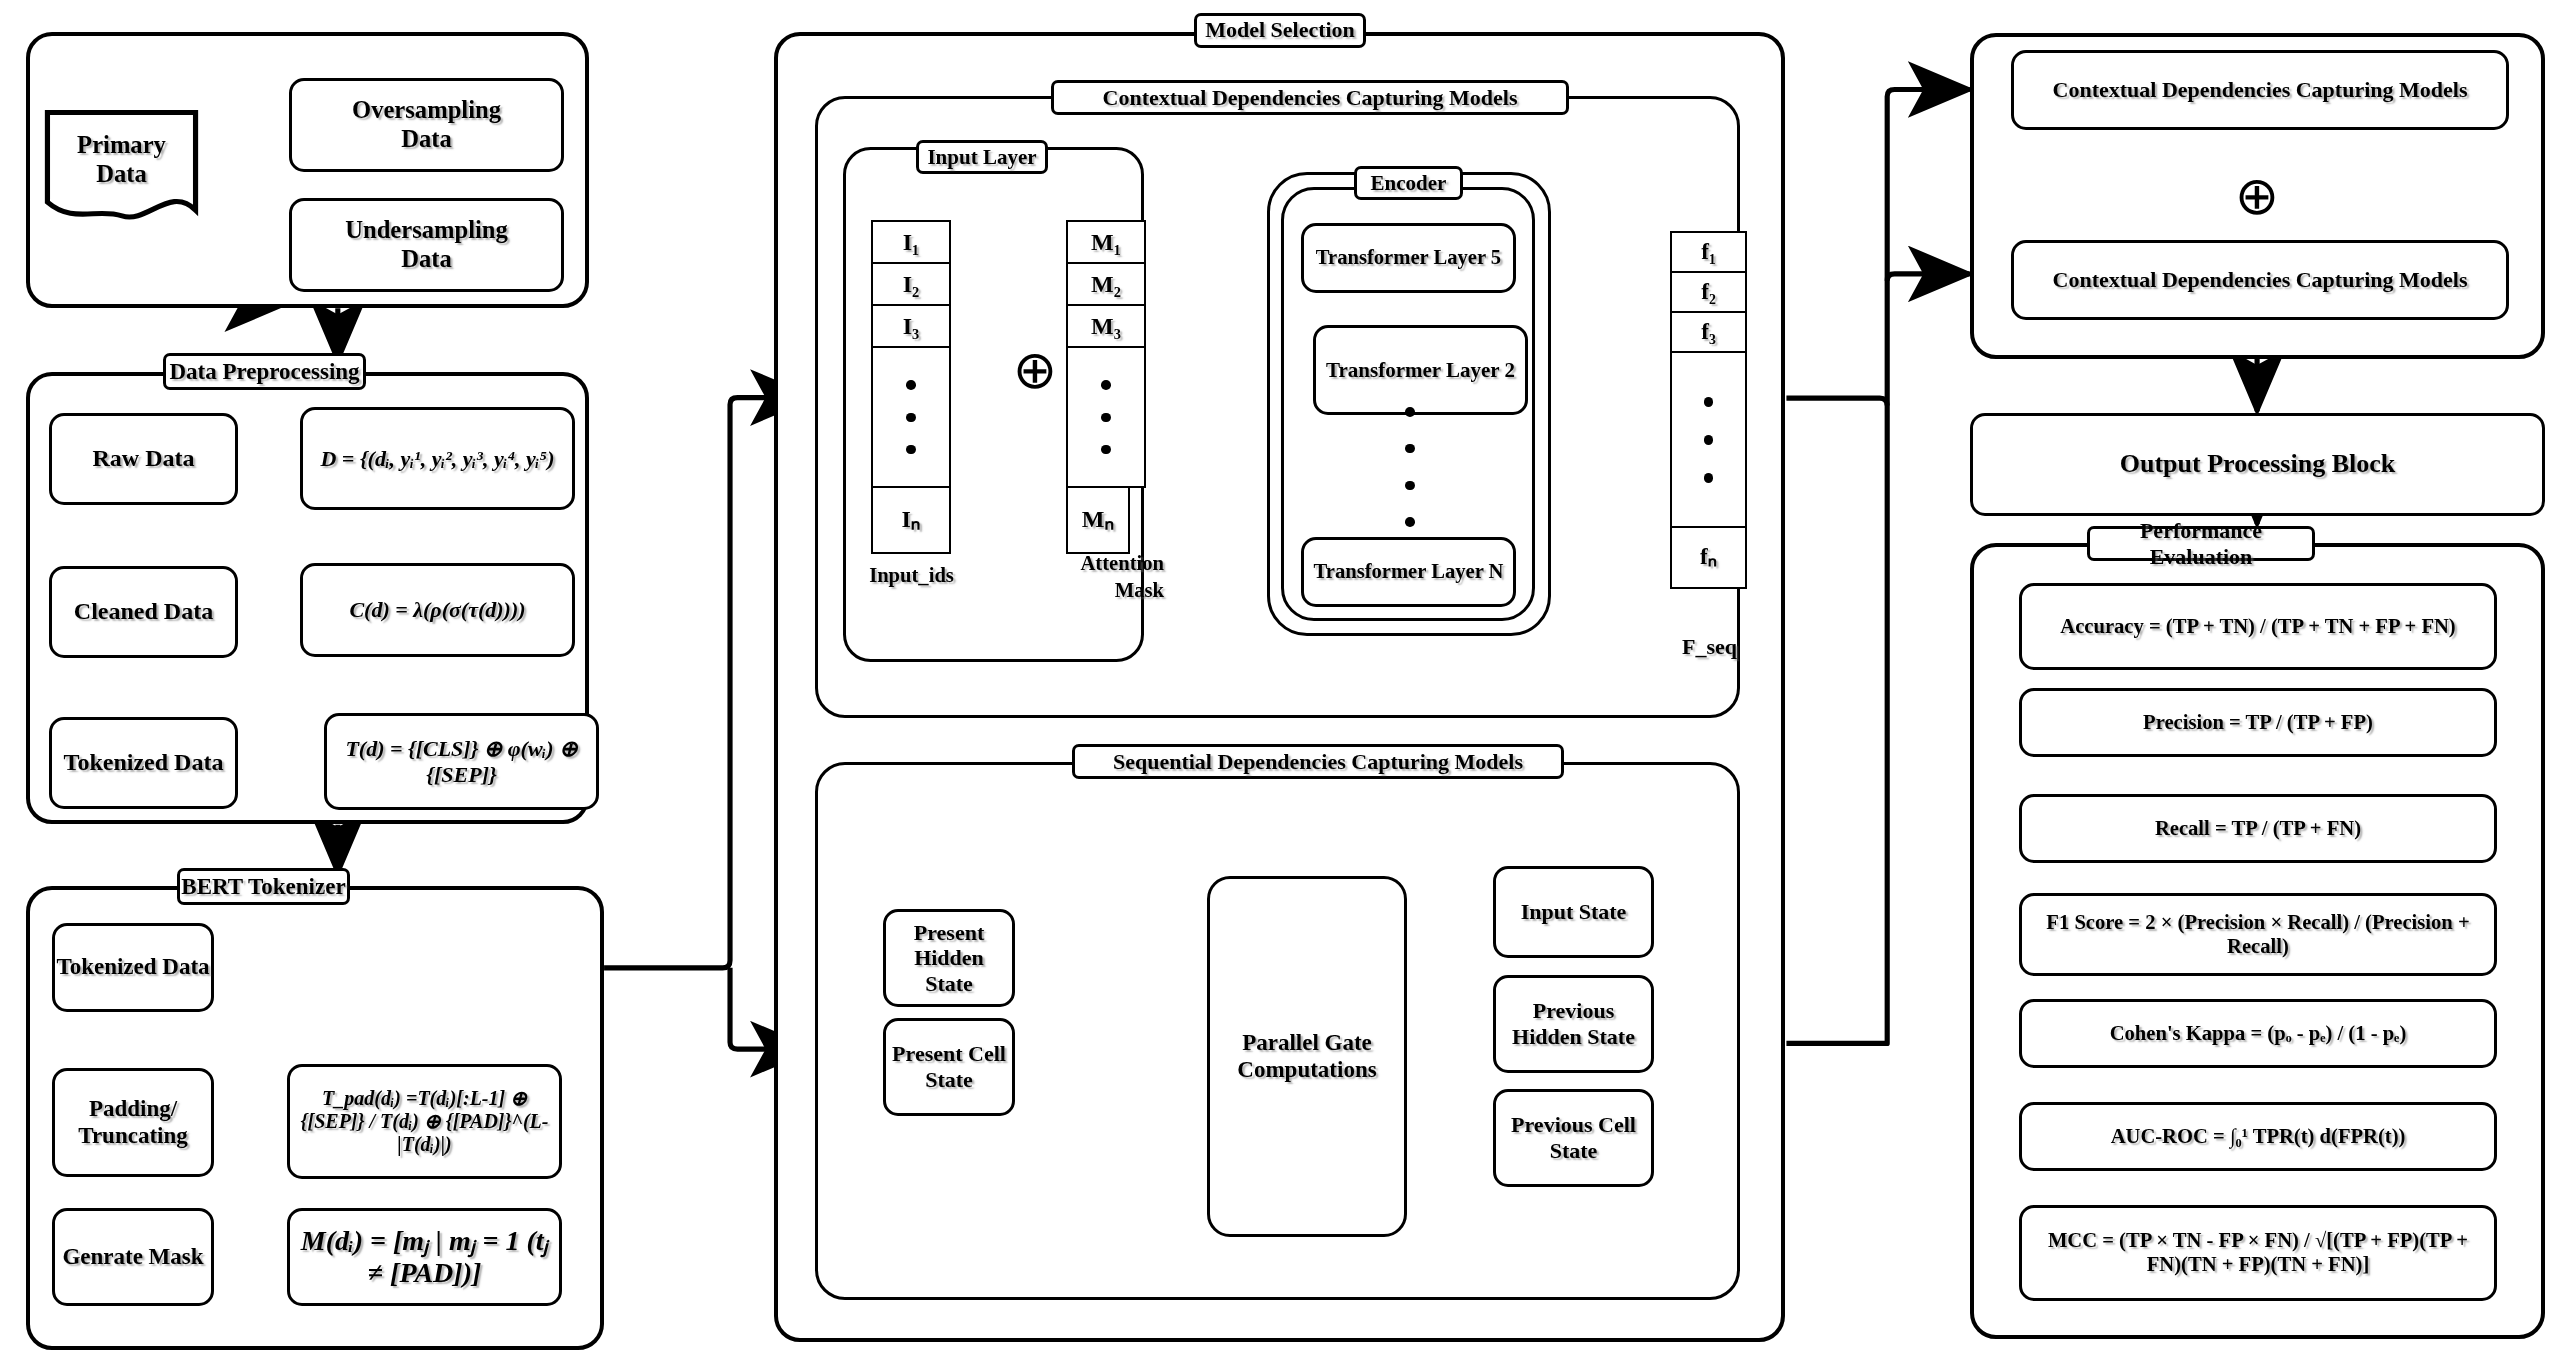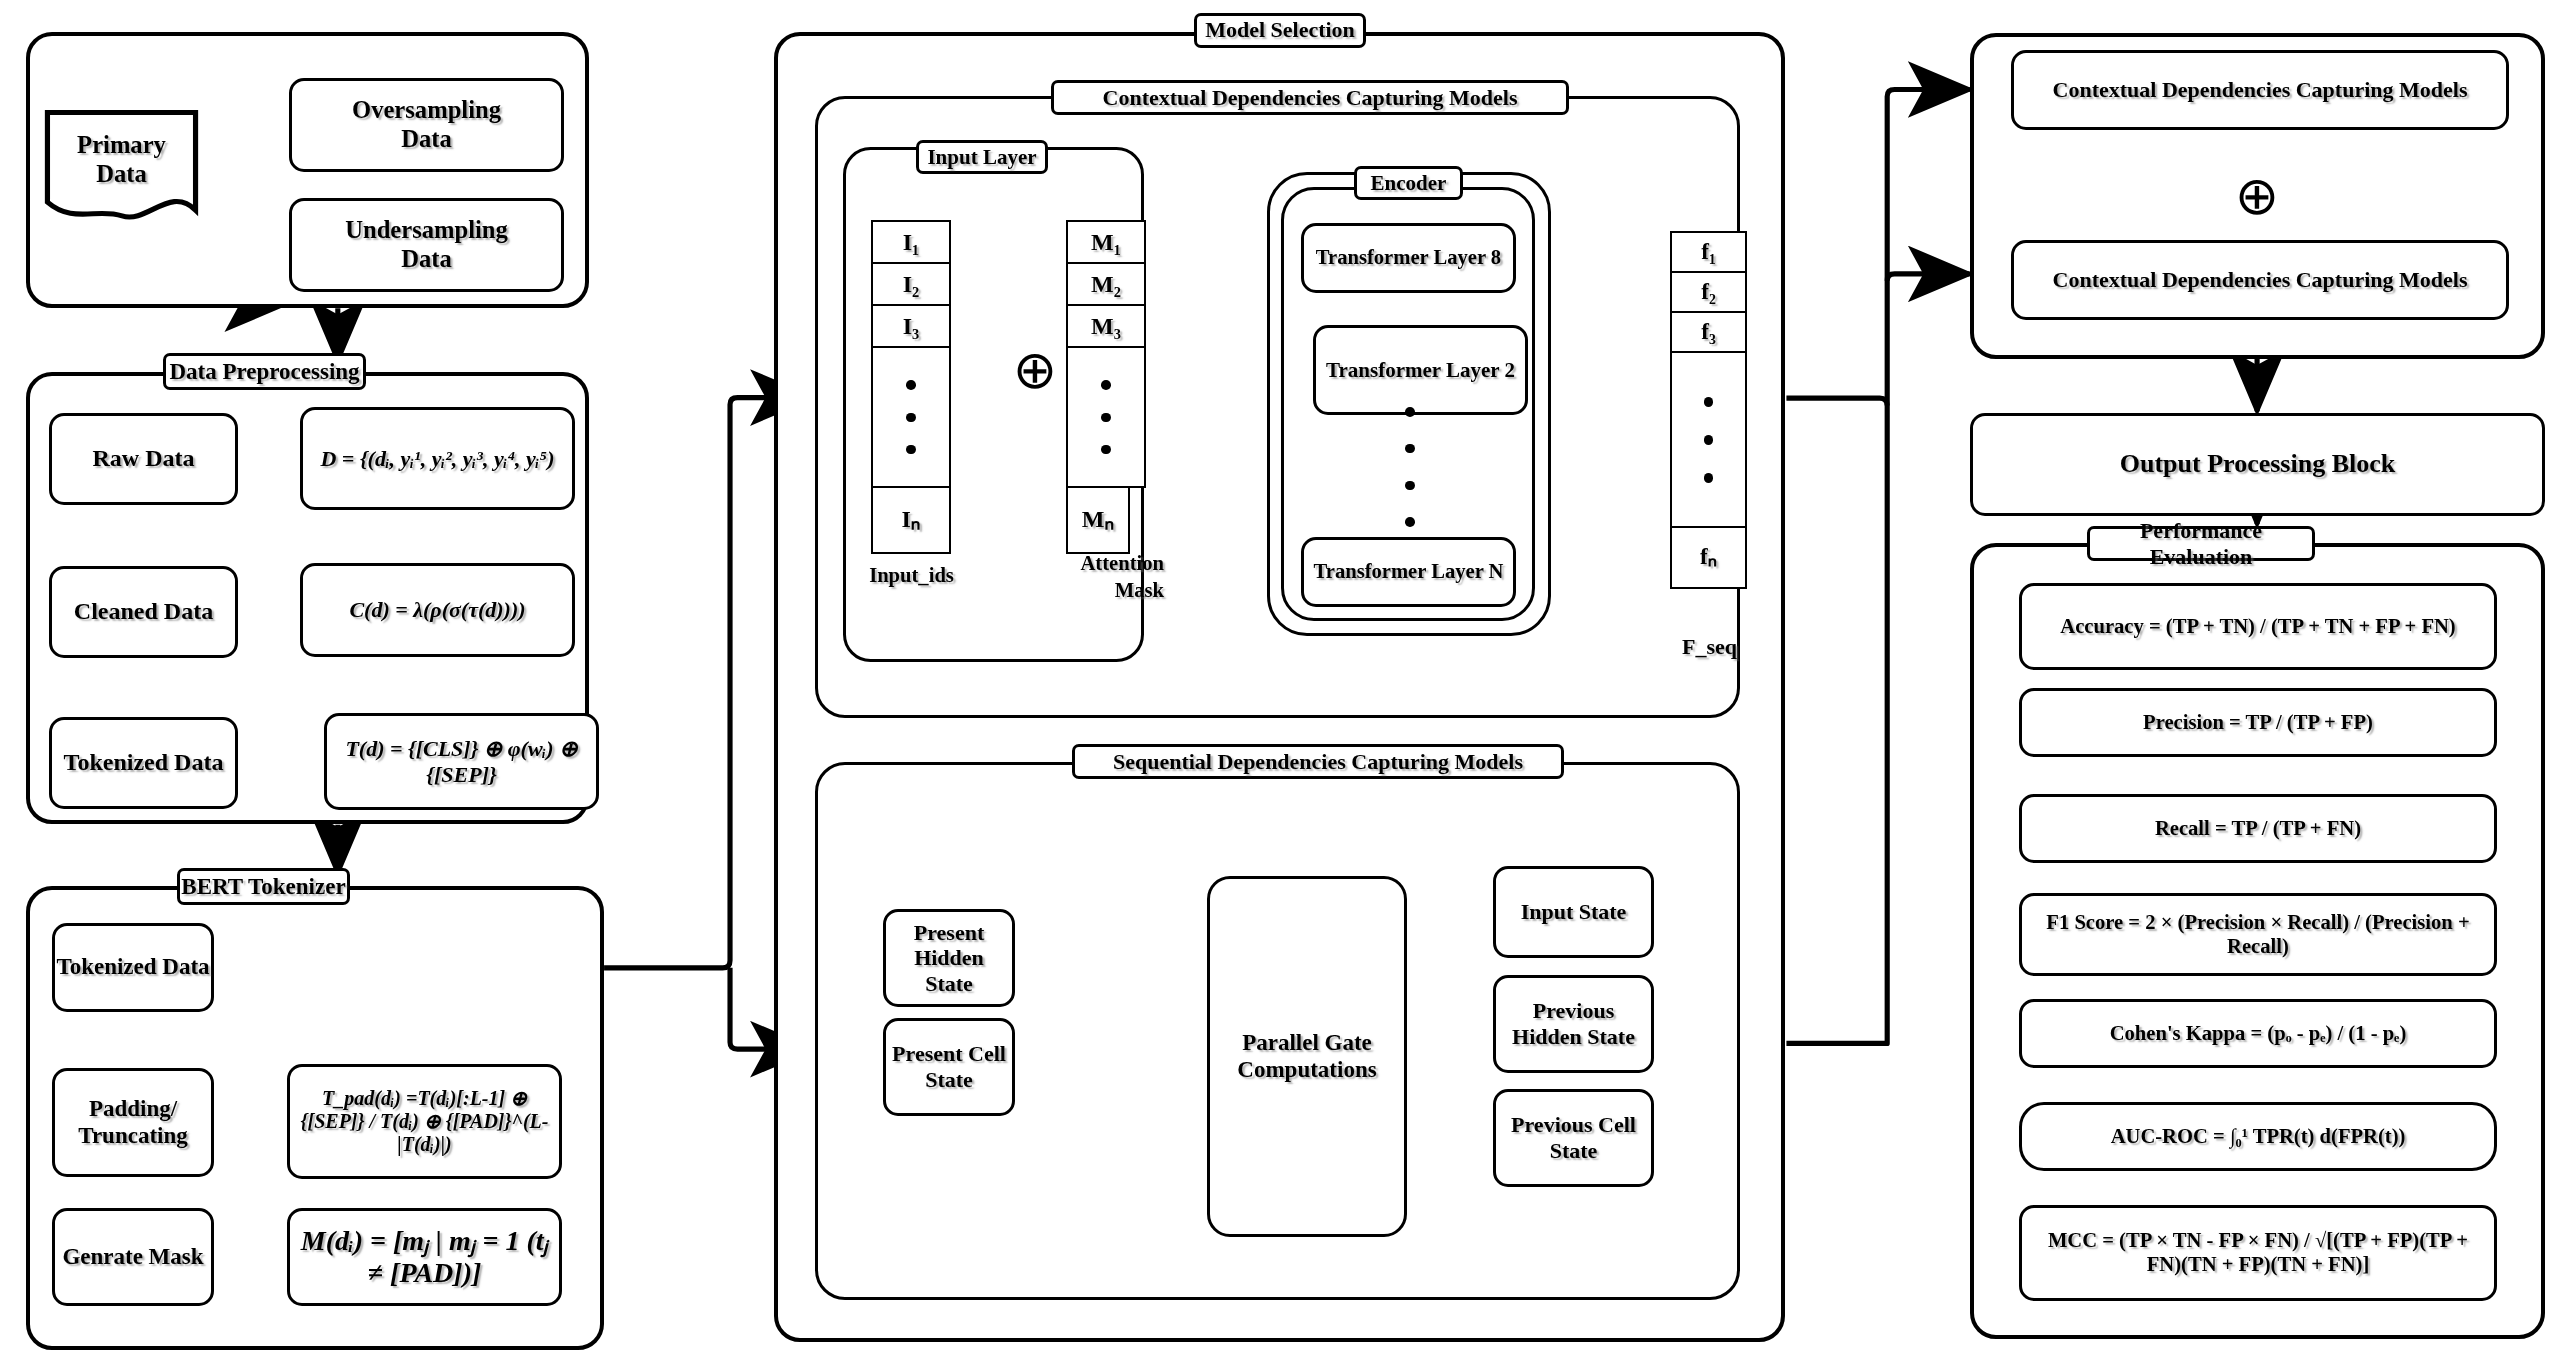--- a/index.html
+++ b/index.html
@@ -180,21 +180,21 @@
     <div class="node sq" style="position:relative;left:0;top:-11.5px;width:64px;height:68px;font-size:24px;">Mₙ</div>
   </div>
   <div style="position:absolute;left:1049px;top:550px;width:115px;text-align:right;
               font-size:20.6px;font-weight:bold;line-height:1.3;
               text-shadow:2.3px 2.3px 1.7px rgba(120,120,120,.5);">Attention Mask</div>
 
   <div class="panel panel-thin" style="left:1267px;top:172px;width:284px;height:464px;border-radius:40px;"></div>
   <div class="panel panel-thin" style="left:1281px;top:187px;width:254px;height:434px;border-radius:33px;"></div>
   <div class="tab" style="left:1354px;top:166px;width:109px;height:34px;font-size:21px;">Encoder</div>
 
-  <div class="node rnd" style="left:1301px;top:223px;width:215px;height:70px;font-size:20.6px;">Transformer Layer 8</div>
+  <div class="node rnd" style="left:1301px;top:223px;width:215px;height:70px;font-size:20.6px;">Transformer Layer 5</div>
   <div class="node rnd" style="left:1301px;top:325px;width:215px;height:90px;font-size:21px;margin-left:12px;">Transformer Layer 2</div>
   <div class="dots" style="left:1404px;top:407px;width:11.5px;height:120px;">
     <span class="dot"></span>
       <span class="dot"></span>
       <span class="dot"></span>
       <span class="dot"></span>
   </div>
   <div class="node rnd" style="left:1301px;top:537px;width:215px;height:70px;font-size:20.6px;">Transformer Layer N</div>
 
   <div style="position:absolute;left:1670px;top:223px;margin-top:8px;">
@@ -235,17 +235,17 @@
   <div class="node rnd" style="left:1970px;top:413px;width:575px;height:103px;font-size:26px;">Output Processing Block</div>
 
   <div class="panel" style="left:1970px;top:543px;width:575px;height:796px;"></div>
   <div class="tab" style="left:2087px;top:526px;width:228px;height:35px;font-size:22px;">Performance Evaluation</div>
 
   <div class="node rnd" style="left:2019px;top:583px;width:478px;height:87px;font-size:20.6px;padding:0 11.5px;">Accuracy = (TP + TN) / (TP + TN + FP + FN)</div>
   <div class="node rnd" style="left:2019px;top:688px;width:478px;height:69px;font-size:20.6px;padding:0 11.5px;">Precision = TP / (TP + FP)</div>
   <div class="node rnd" style="left:2019px;top:794px;width:478px;height:69px;font-size:20.6px;padding:0 11.5px;">Recall = TP / (TP + FN)</div>
   <div class="node rnd" style="left:2019px;top:893px;width:478px;height:83px;font-size:20.6px;padding:0 11.5px;">F1 Score = 2 × (Precision × Recall) / (Precision + Recall)</div>
   <div class="node rnd" style="left:2019px;top:999px;width:478px;height:69px;font-size:20.6px;padding:0 11.5px;">Cohen's Kappa = (pₒ - pₑ) / (1 - pₑ)</div>
-  <div class="node rnd" style="left:2019px;top:1102px;width:478px;height:69px;font-size:20.6px;padding:0 11.5px;border-radius:25px;">AUC-ROC = ∫₀¹ TPR(t) d(FPR(t))</div>
+  <div class="node rnd" style="left:2019px;top:1102px;width:478px;height:69px;font-size:20.6px;padding:0 11.5px;">AUC-ROC = ∫₀¹ TPR(t) d(FPR(t))</div>
   <div class="node rnd" style="left:2019px;top:1205px;width:478px;height:96px;font-size:20.6px;padding:0 11.5px;">MCC = (TP × TN - FP × FN) / √[(TP + FP)(TP + FN)(TN + FP)(TN + FN)]</div>
 
 </div>
 
 
 </body></html>

